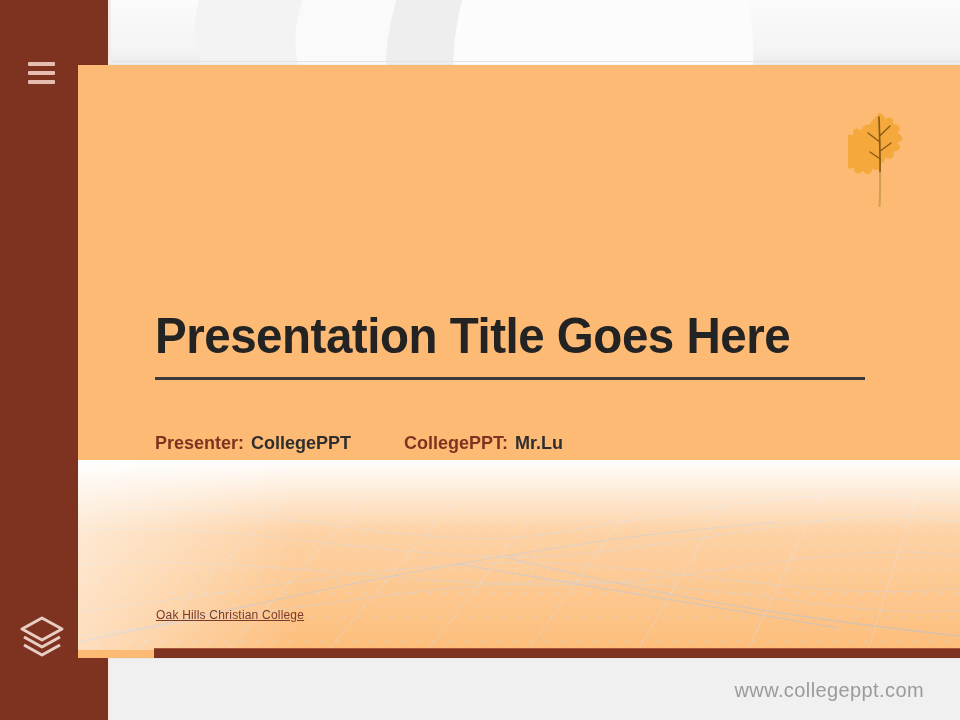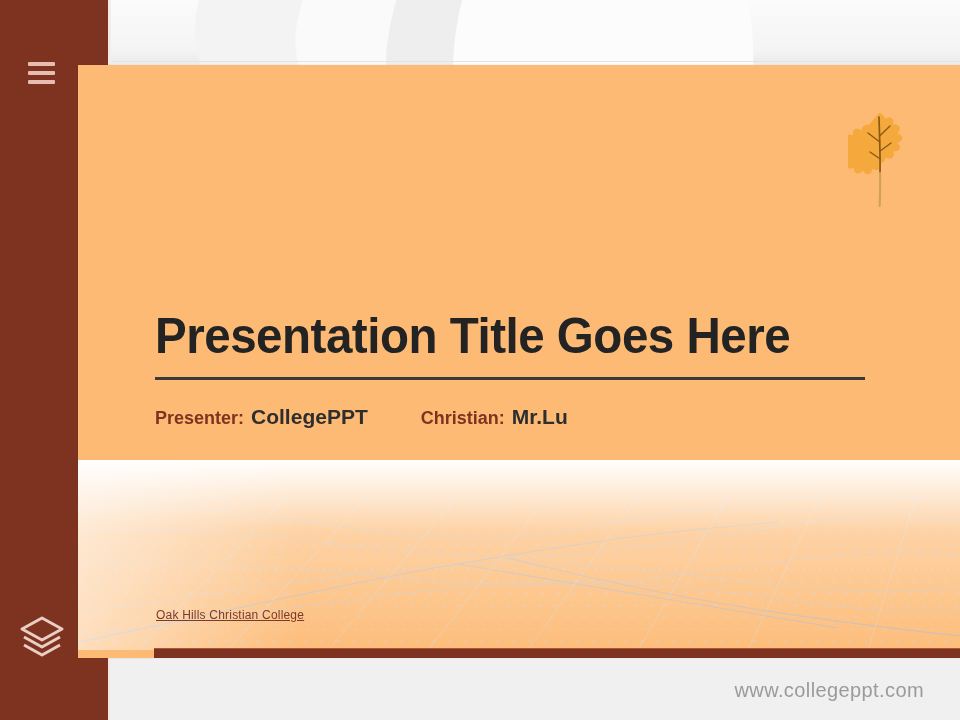--- a/index.html
+++ b/index.html
@@ -163,30 +163,30 @@
   }
 
   .meta-row {
     position: absolute;
     left: 77px;
     top: 340px;
     display: flex;
     align-items: baseline;
     white-space: nowrap;
   }
-  .meta-item { display: inline-flex; align-items: flex-end; }
+  .meta-item { display: inline-flex; align-items: center; margin-top: 28px; }
   .meta-item + .meta-item { margin-left: 53px; }
   .meta-label {
     font-size: 18px;
     font-weight: bold;
     color: #7e3320;
     margin-right: 7px;
   }
   .meta-value {
-    font-size: 21px;
+    font-size: 18px;
     font-weight: bold;
     color: #2e2e2e;
   }
 
   .slide-footer {
     position: absolute;
     left: 78px;
     bottom: 36px;
     font-size: 12px;
     color: #7a3b2c;
@@ -316,21 +316,21 @@
       <h1 class="slide-title">Presentation Title Goes Here</h1>
       <div class="title-rule"></div>
     </div>
 
     <div class="meta-row">
       <div class="meta-item">
         <span class="meta-label">Presenter:</span>
         <span class="meta-value">CollegePPT</span>
       </div>
       <div class="meta-item">
-        <span class="meta-label">Christian:</span>
+        <span class="meta-label">CollegePPT:</span>
         <span class="meta-value">Mr.Lu</span>
       </div>
     </div>
 
     <div class="slide-footer">Oak Hills Christian College</div>
 
     <div class="slide-bottom-bar"></div>
   </div>
 
   <div class="watermark">www.collegeppt.com</div>

